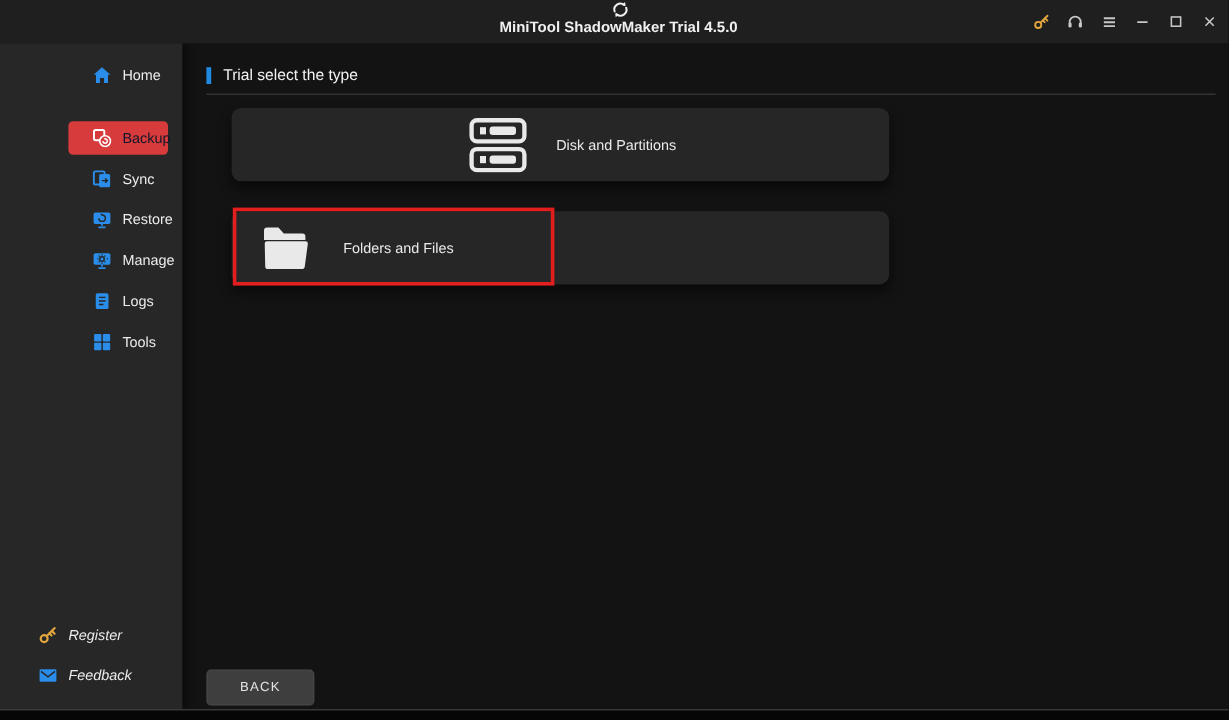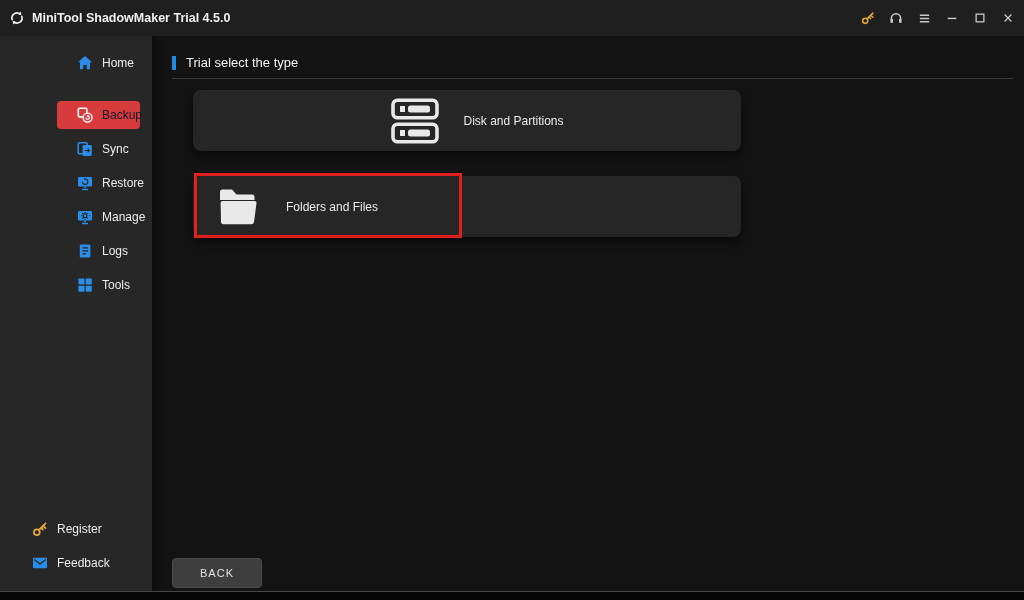--- a/index.html
+++ b/index.html
@@ -1,34 +1,34 @@
 <!DOCTYPE html>
 <html style="--active-red: #d83b3b; --highlight-red: #e31e1e; --accent-blue: #2a8de9; --accent-blue2: #1f8ae0;"><head>
 <meta charset="utf-8">
 <style>
   html,body{margin:0;padding:0;background:#000;}
   .window{position:relative;width:1024px;height:600px;overflow:hidden;
           background:#131313;font-family:"Liberation Sans",sans-serif;
           -webkit-font-smoothing:antialiased;}
   
   .titlebar{position:absolute;left:0;top:0;right:0;height:36px;background:#1f1f1f;
-            display:flex;align-items:center;z-index:5;}
+            display:flex;align-items:center;z-index:5;flex-direction:column;}
   .logo{margin-left:9px;display:flex;align-items:center;}
   .win-title{margin-left:7px;font-size:12.5px;font-weight:bold;color:#f0f0f0;}
   .tb-icons{position:absolute;right:2px;top:0;height:36px;display:flex;align-items:center;}
   .tb-btn{width:28px;height:36px;display:flex;align-items:center;justify-content:center;cursor:pointer;}
   
   .sidebar{position:absolute;left:0;top:36px;bottom:8px;width:152px;background:#272727;
            box-shadow:5px 0 8px rgba(0,0,0,.45);z-index:4;}
   .nav{padding-top:13px;padding-left:45px;}
   .nav-item{height:28px;margin:0 12px 6px 12px;border-radius:4px;display:flex;align-items:center;
             padding-left:20px;gap:9px;font-size:12px;color:#ececec;cursor:pointer;box-sizing:border-box;}
   .nav-item.active{background:var(--active-red,#d83b3b);color:#0f172a;margin-top:24px;}
   .nav-item .ic{width:16px;height:16px;display:flex;align-items:center;justify-content:center;flex:0 0 16px;}
-  .nav-bottom{position:absolute;left:0;right:0;bottom:9px;}
+  .nav-bottom{position:absolute;left:0;right:0;bottom:9px;font-style:italic;}
   
   .main{position:absolute;left:152px;top:36px;right:0;bottom:8px;background:#131313;}
   .header{position:absolute;left:20px;top:19px;display:flex;align-items:center;gap:10px;}
   .accent{width:4px;height:14px;background:var(--accent-blue2,#1f8ae0);}
   .heading{font-size:13px;color:#f2f2f2;}
   .sep{position:absolute;left:20px;right:11px;top:42px;border-top:1px solid #3c3c3c;}
   .card{position:absolute;left:41px;width:548px;height:61px;background:#262626;border-radius:8px;
         display:flex;align-items:center;box-shadow:0 6px 10px rgba(0,0,0,.5);cursor:pointer;}
   .card-1{top:54px;justify-content:center;}
   .card-2{top:140px;}

